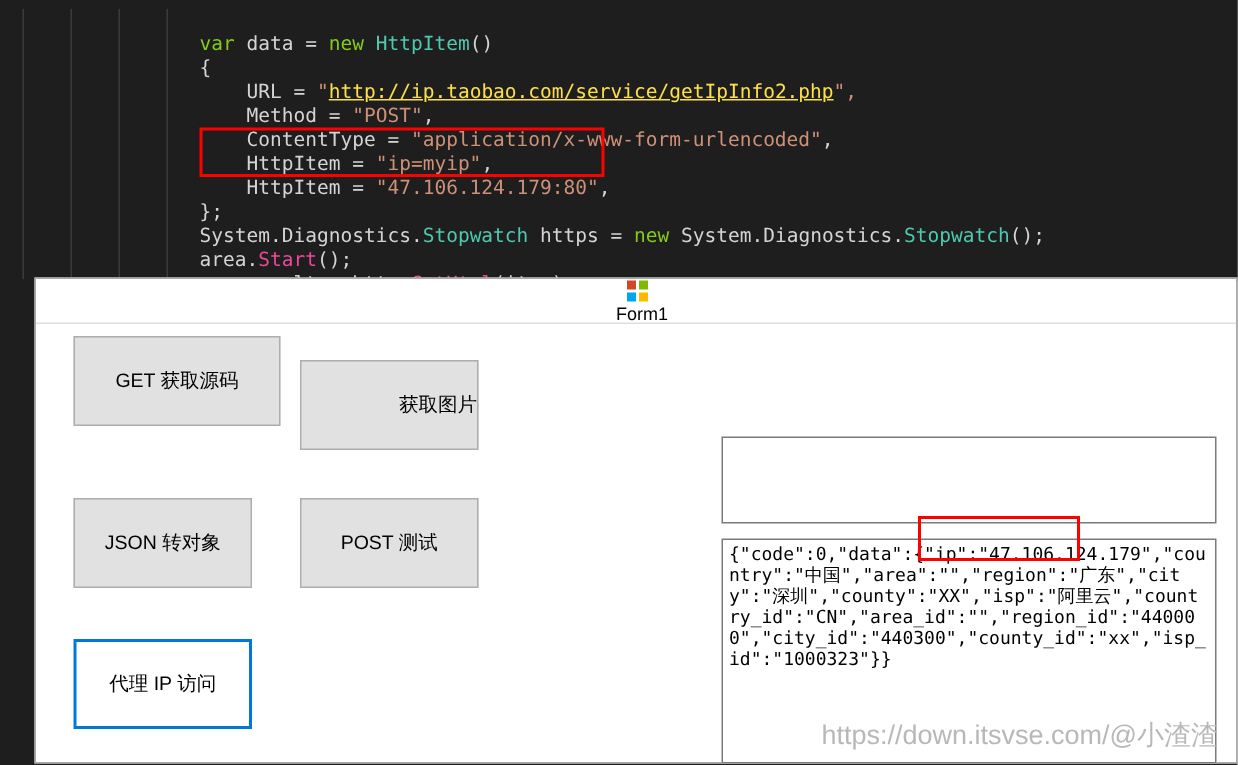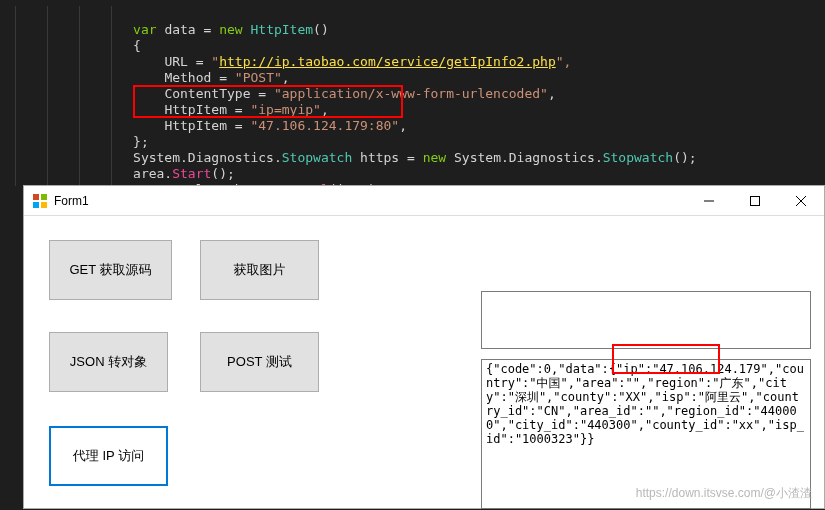--- a/index.html
+++ b/index.html
@@ -66,20 +66,21 @@
     .titlebar {
       height: 30px;
       background: #fff;
       border-bottom: 1px solid #ddd;
       display: flex;
       align-items: center;
       padding-left: 8px;
       font-family: "Segoe UI", sans-serif;
       font-size: 12px;
       color: #000;
+      flex-direction: column;
     }
     .app-icon {
       width: 16px; height: 16px;
       margin-right: 6px;
       display: inline-block;
     }
     .app-icon svg { width: 16px; height: 16px; }
     .win-controls {
       margin-left: auto;
       display: flex;
@@ -106,22 +107,22 @@
       font-size: 13px;
       color: #000;
       display: flex;
       align-items: center;
       justify-content: center;
     }
     .button.active {
       background: #fff;
       border: 2px solid #0078d7;
     }
-    .btn1 { left: 25px; top: 24px; width: 123px; height: 60px; }
-    .btn2 { left: 176px; top: 24px; width: 119px; height: 60px; }
+    .btn1 { left: 25px; top: 8px; width: 138px; height: 60px; }
+    .btn2 { left: 176px; top: 24px; width: 119px; height: 60px; justify-content: flex-end; }
     .btn3 { left: 25px; top: 116px; width: 119px; height: 60px; }
     .btn4 { left: 176px; top: 116px; width: 119px; height: 60px; }
     .btn5 { left: 25px; top: 210px; width: 119px; height: 60px; }
     .textbox {
       position: absolute;
       background: #fff;
       border: 1px solid #7a7a7a;
       font-family: SimSun, monospace;
       font-size: 12px;
       color: #000;
@@ -137,21 +138,21 @@
       left: 588px; top: 128px;
       width: 108px; height: 30px;
       border: 2px solid #ff0000;
       pointer-events: none;
     }
     .watermark {
       position: absolute;
       right: 12px;
       bottom: 6px;
       font-family: Arial, sans-serif;
-      font-size: 12px;
+      font-size: 18px;
       color: #b8b8b8;
     }
   </style>
 </head>
 <body>
 
 <div class="editor">
   <div class="gutter">
     <div class="guide g1"></div>
       <div class="guide g2"></div>

